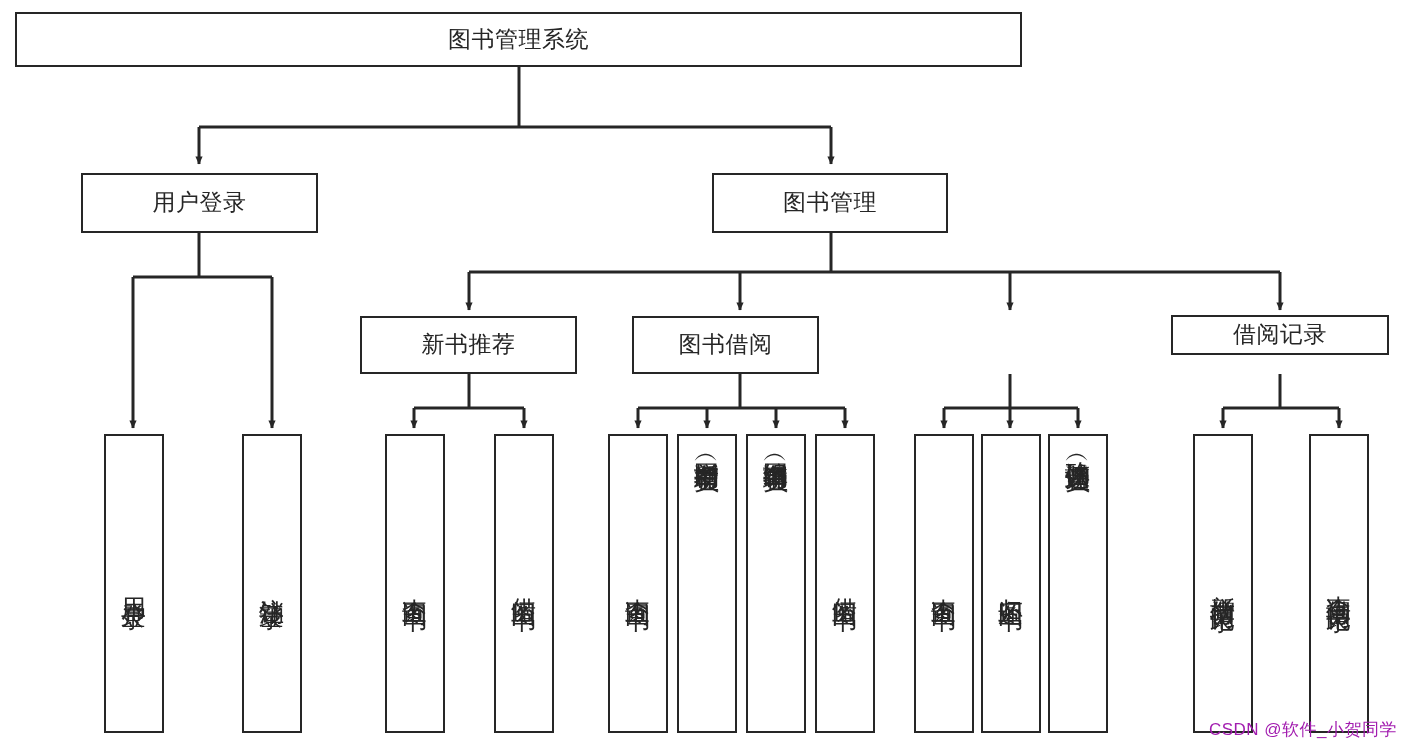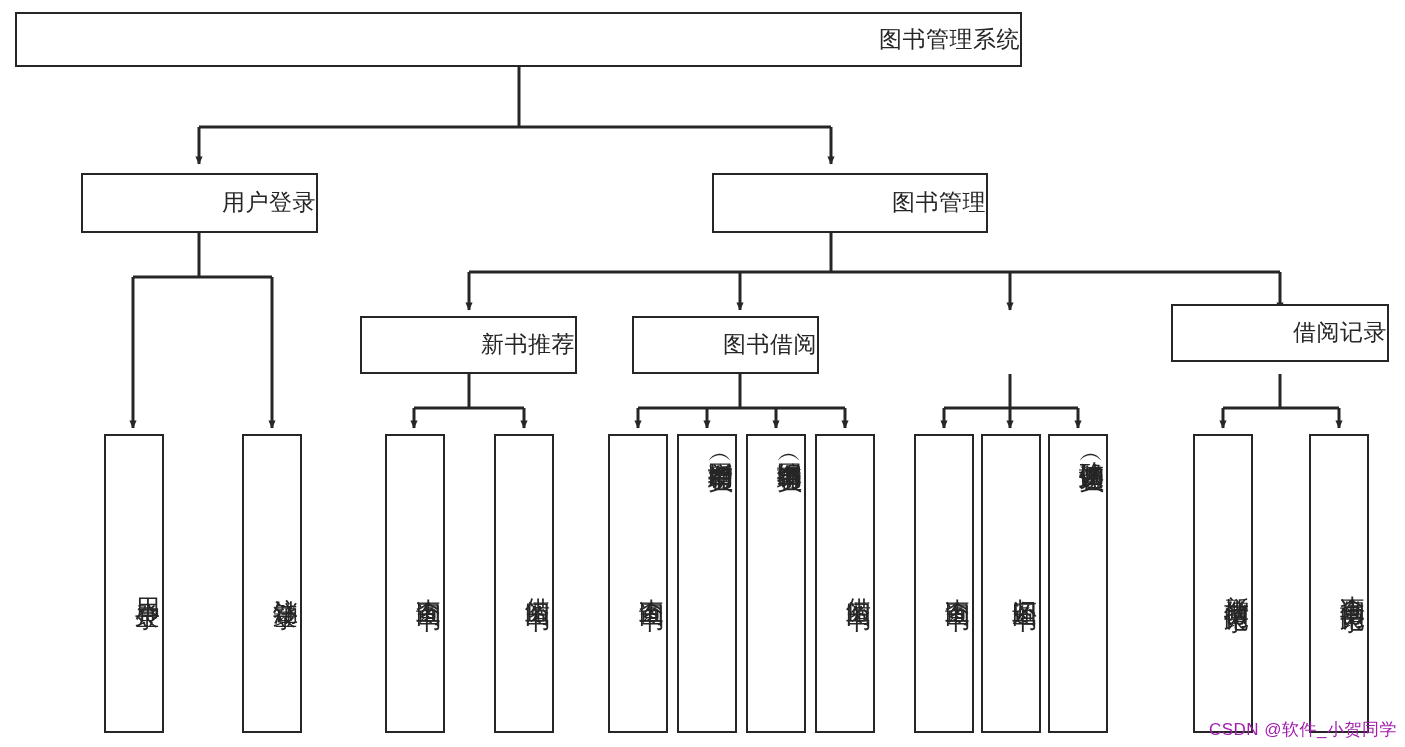--- a/index.html
+++ b/index.html
@@ -25,21 +25,21 @@
     height: 747px;
     pointer-events: none;
   }
   .node {
     position: absolute;
     box-sizing: border-box;
     border: 2px solid #262626;
     background: #ffffff;
     display: flex;
     align-items: center;
-    justify-content: flex-end;
+    justify-content: center;
     color: #262626;
   }
   .node .label {
     color: #262626;
     line-height: 1.12;
     text-align: center;
     letter-spacing: 0.5px;
   }
   .node.horiz .label {
     writing-mode: horizontal-tb;
@@ -129,31 +129,31 @@
     </g>
   </svg>
 
   <div class="node horiz" style="left:15px; top:12px; width:1007px; height:55px;">
     <span class="label">图书管理系统</span>
   </div>
 
   <div class="node horiz" style="left:81px; top:173px; width:237px; height:60px;">
     <span class="label">用户登录</span>
   </div>
-  <div class="node horiz" style="left:712px; top:173px; width:276px; height:60px;">
+  <div class="node horiz" style="left:712px; top:173px; width:236px; height:60px;">
     <span class="label">图书管理</span>
   </div>
 
   <div class="node horiz" style="left:360px; top:316px; width:217px; height:58px;">
     <span class="label">新书推荐</span>
   </div>
   <div class="node horiz" style="left:632px; top:316px; width:187px; height:58px;">
     <span class="label">图书借阅</span>
   </div>
-  <div class="node horiz" style="left:1171px; top:304px; width:218px; height:58px;">
+  <div class="node horiz" style="left:1171px; top:315px; width:218px; height:40px;">
     <span class="label">借阅记录</span>
   </div>
 
   <div class="node vert centered" style="left:104px; top:434px; width:60px; height:299px;">
     <span class="label">用户登录</span>
   </div>
   <div class="node vert centered" style="left:242px; top:434px; width:60px; height:299px;">
     <span class="label">注销登录</span>
   </div>
 

